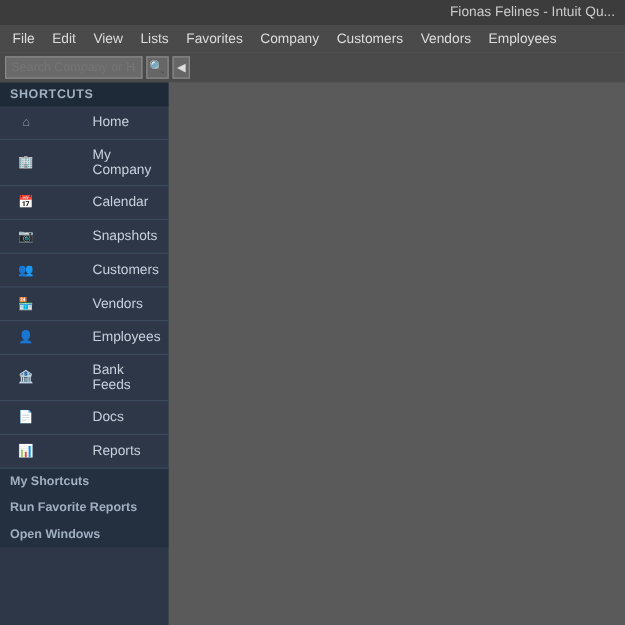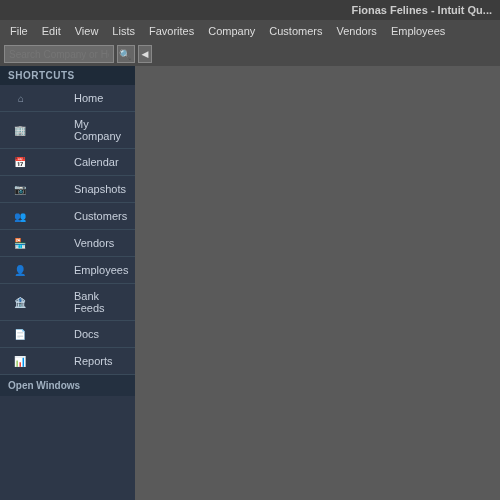--- a/index.html
+++ b/index.html
@@ -15,21 +15,20 @@
     
     .title-bar {
       background: #3c3c3c;
       color: #ccc;
       font-size: 11px;
       padding: 3px 8px;
       height: 20px;
       display: flex;
       align-items: center;
       justify-content: flex-end;
-      font-weight: bold;
     }
 
     
     .menu-bar {
       background: #4a4a4a;
       color: #ddd;
       font-size: 11px;
       height: 22px;
       display: flex;
       align-items: center;
@@ -233,19 +232,21 @@
           <span class="sidebar-item-icon">📄</span>
           <span class="sidebar-item-label">Docs</span>
         </div>
         <div class="sidebar-item">
           <span class="sidebar-item-icon">📊</span>
           <span class="sidebar-item-label">Reports</span>
         </div>
       </div>
 
     <div id="sidebar-bottom-container">
+        <div class="sidebar-bottom-section">My Shortcuts</div>
+        <div class="sidebar-bottom-section">Run Favorite Reports</div>
         <div class="sidebar-bottom-section">Open Windows</div>
       </div>
   </div>
 
   <div class="content-area"></div>
 
 </div>
 
 </body></html>

